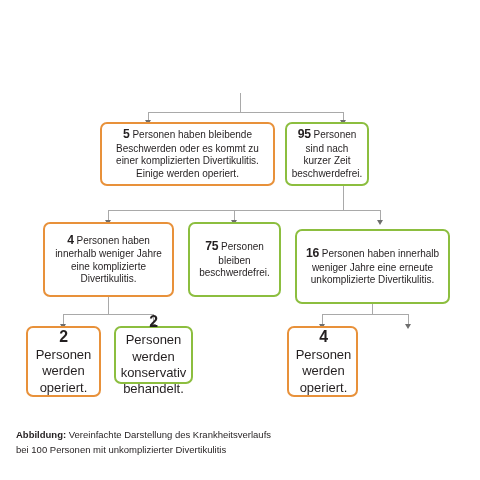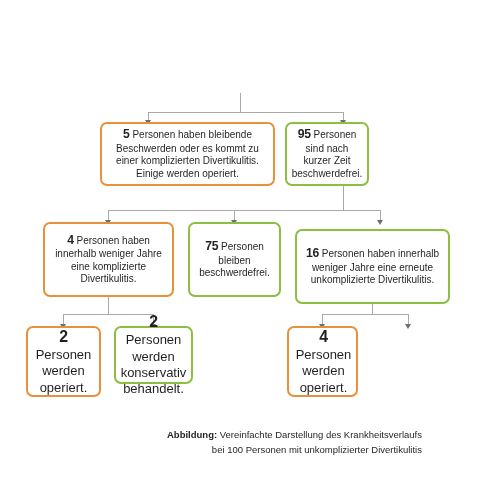--- a/index.html
+++ b/index.html
@@ -63,24 +63,24 @@
 
   
   .r1 { font-size: 10.2px; }
   .r2 { font-size: 10px; }
   .r3 { font-size: 10px; }
   .r4 { font-size: 13px; }
 
   
   #caption {
     position: absolute;
-    left: 8px;
+    left: 16px;
     top: 428px;
     width: 414px;
-    text-align: right;
+    text-align: left;
     font-size: 9.5px;
     line-height: 1.55;
     color: #231f20;
   }
   #caption .lead { font-weight: bold; }
 </style>
 </head>
 <body>
 
 <div id="canvas">

